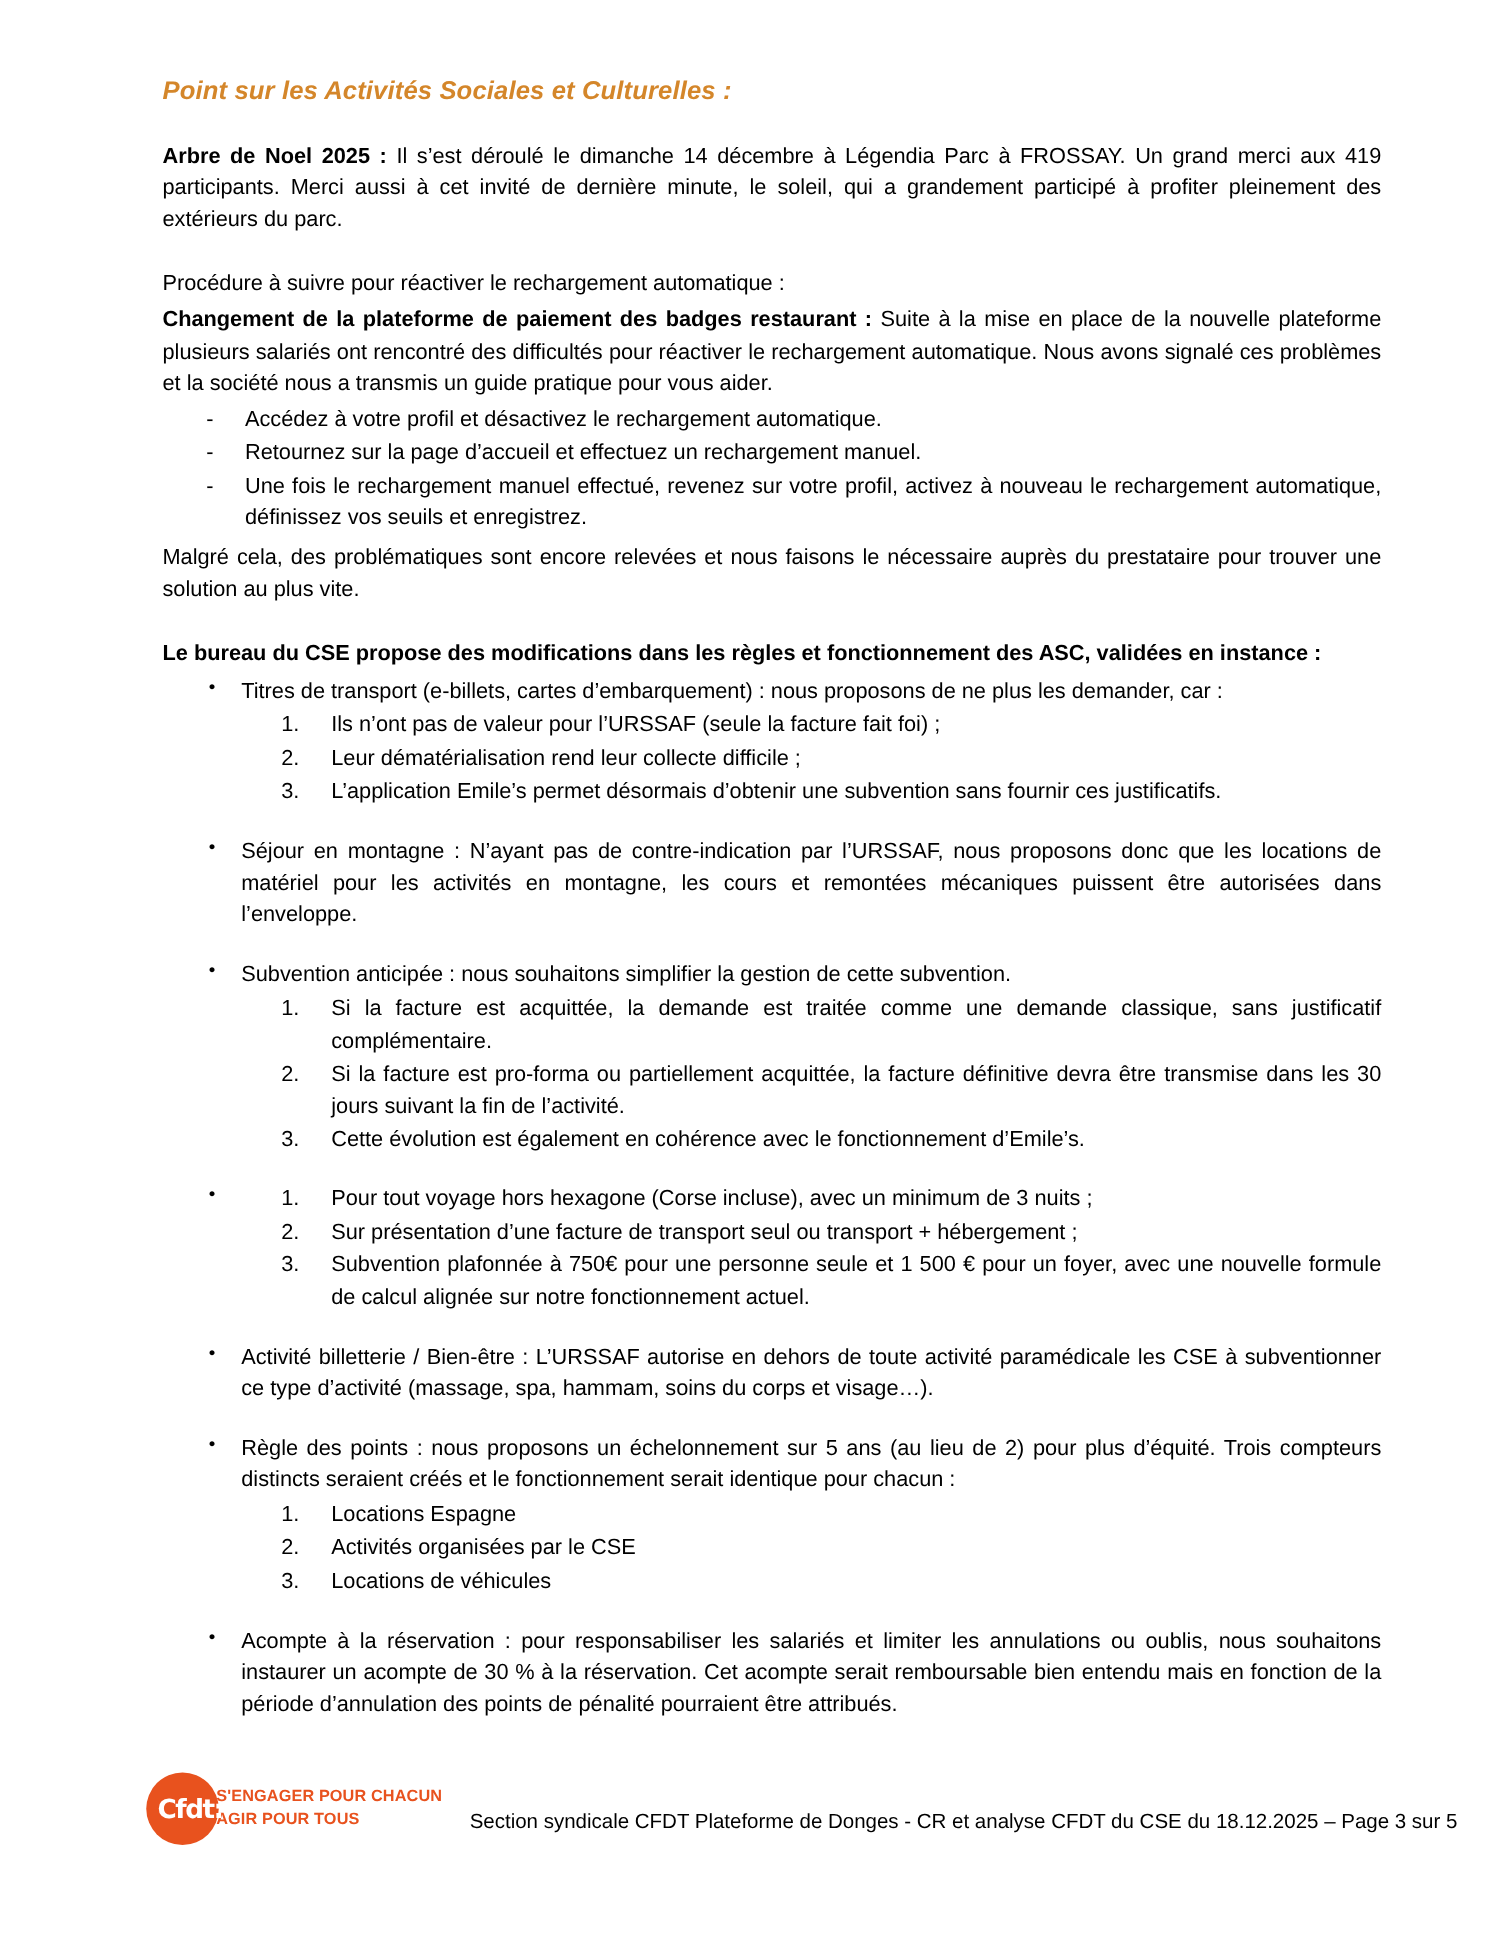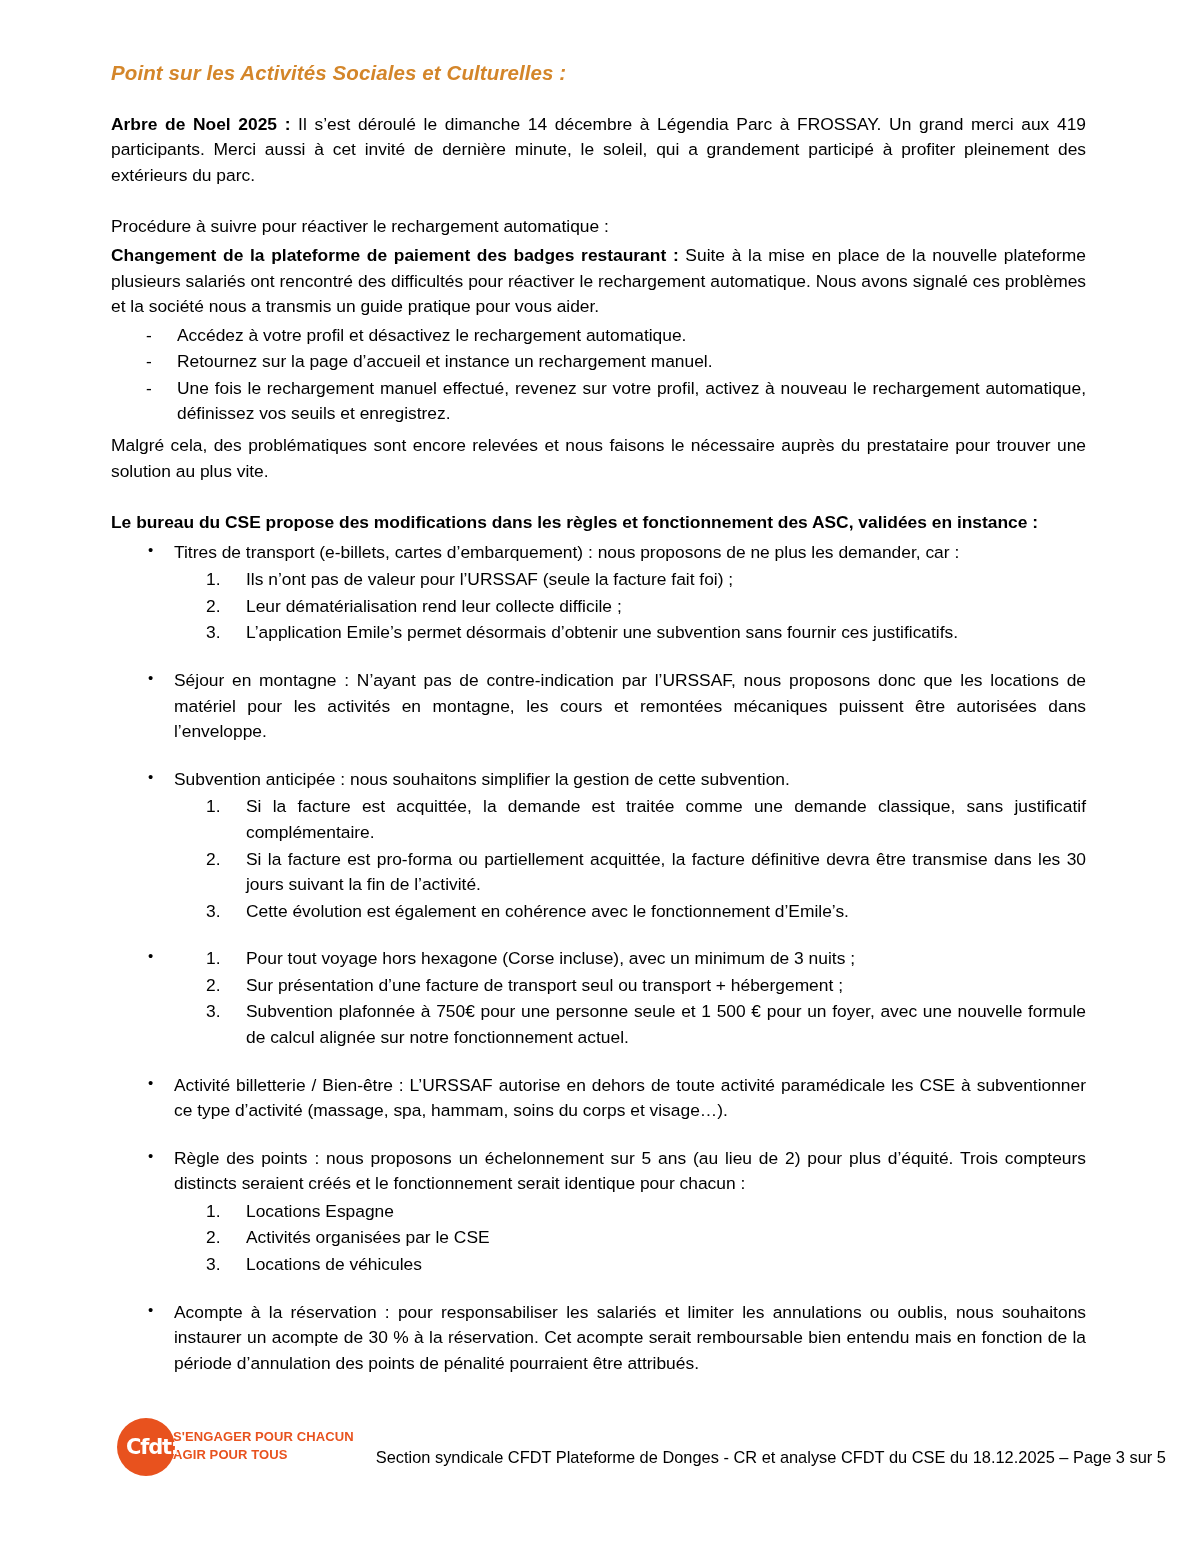--- a/index.html
+++ b/index.html
@@ -12,21 +12,21 @@
     width: 1200px;
     height: 1552px;
     background: #ffffff;
     font-family: "Liberation Sans", sans-serif;
     color: #000000;
     box-sizing: border-box;
     overflow: hidden;
   }
   .content {
     position: absolute;
-    left: 111px;
+    left: 130px;
     top: 60px;
     width: 975px;
   }
 
   
   .doc-title {
     font-size: 20.5px;
     font-weight: bold;
     font-style: italic;
     color: #D4862A;
@@ -190,21 +190,21 @@
       <span class="lead">Changement de la plateforme de paiement des badges restaurant :</span><span> Suite à la mise en place de la nouvelle plateforme plusieurs salariés ont rencontré des difficultés pour réactiver le rechargement automatique. Nous avons signalé ces problèmes et la société nous a transmis un guide pratique pour vous aider.</span>
     </p>
 
     <ul class="dash-list">
       <li>
         <span class="marker">-</span>
         <span>Accédez à votre profil et désactivez le rechargement automatique.</span>
       </li>
       <li>
         <span class="marker">-</span>
-        <span>Retournez sur la page d’accueil et instance un rechargement manuel.</span>
+        <span>Retournez sur la page d’accueil et effectuez un rechargement manuel.</span>
       </li>
       <li>
         <span class="marker">-</span>
         <span>Une fois le rechargement manuel effectué, revenez sur votre profil, activez à nouveau le rechargement automatique, définissez vos seuils et enregistrez.</span>
       </li>
     </ul>
 
     <p class="para gap-after">Malgré cela, des problématiques sont encore relevées et nous faisons le nécessaire auprès du prestataire pour trouver une solution au plus vite.</p>
 
     <p class="section-head">Le bureau du CSE propose des modifications dans les règles et fonctionnement des ASC, validées en instance :</p>

